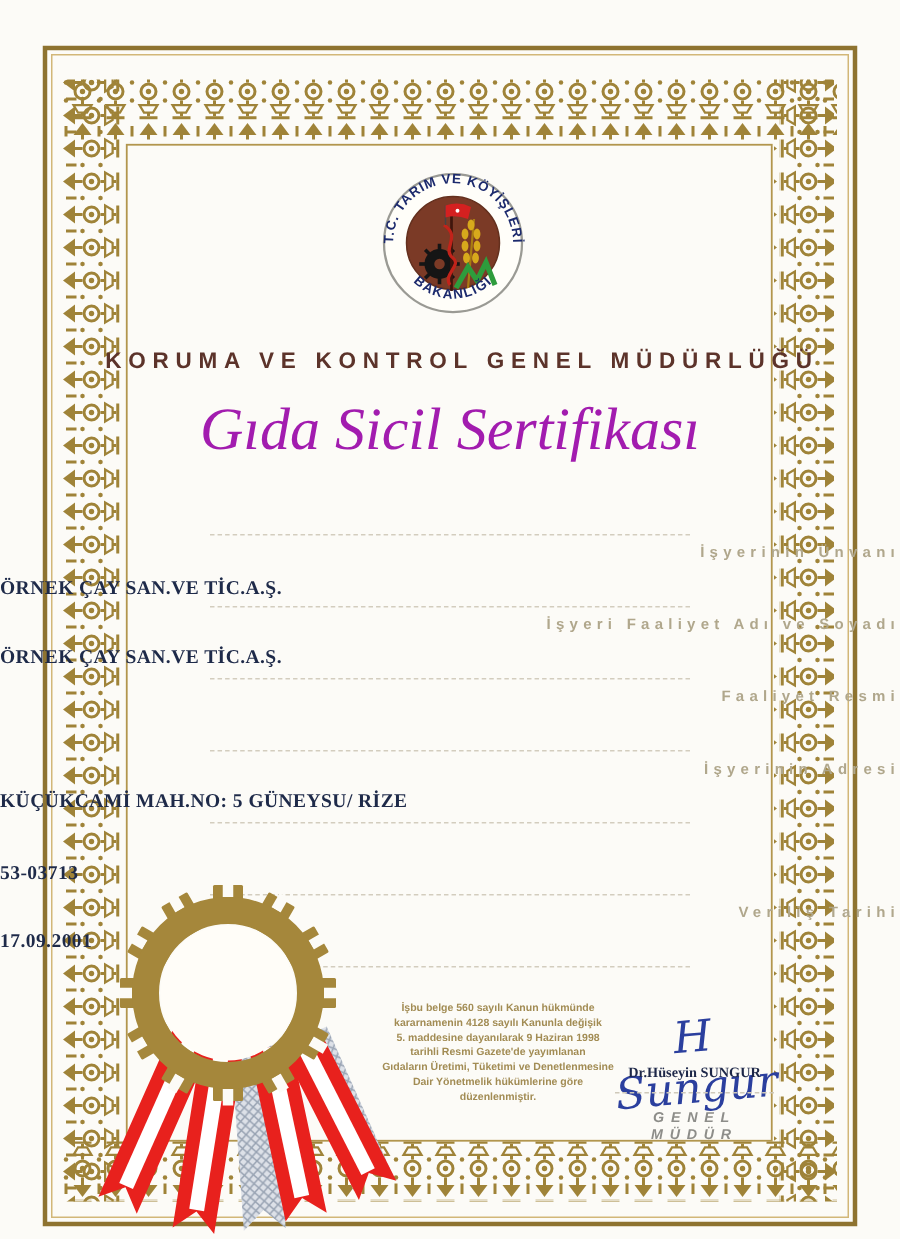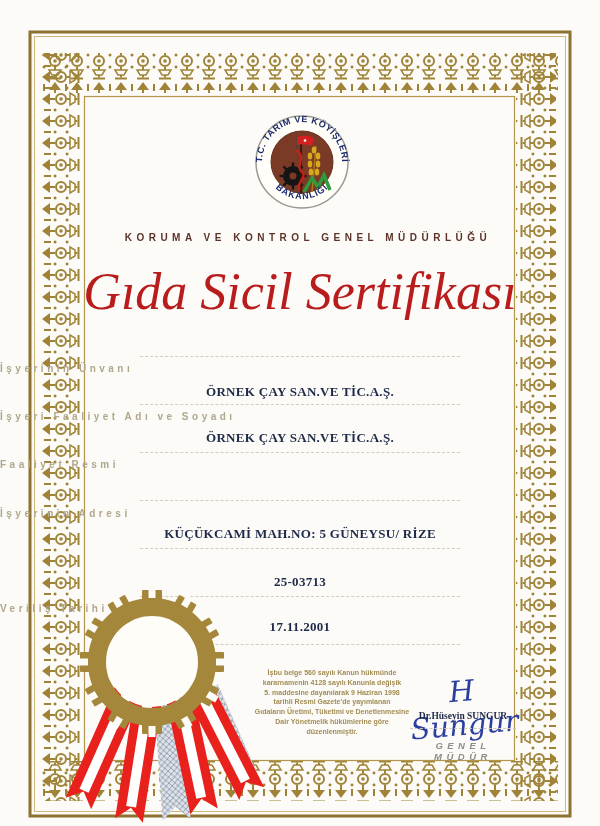--- a/index.html
+++ b/index.html
@@ -12,33 +12,33 @@
     background:
       repeating-linear-gradient(62deg,#ecle 0,transparent 0),
       repeating-linear-gradient(62deg,#ece8df 0 10px,transparent 10px 58px),
       repeating-linear-gradient(-62deg,#ece8df 0 10px,transparent 10px 58px);
     opacity:.45;pointer-events:none;
   }
   svg.layer{position:absolute;left:0;top:0;}
   .emblem{position:absolute;left:248px;top:108px;width:108px;height:108px;}
   .dept{
     position:absolute;left:0;right:0;top:232px;text-align:center;
-    font-size:10px;font-weight:bold;letter-spacing:4.5px;color:#5c332a;padding-left:16px;
+    font-size:15px;font-weight:bold;letter-spacing:4.5px;color:#5c332a;padding-left:16px;
   }
   .title{
     position:absolute;left:0;right:0;top:262px;text-align:center;
     font-family:"Liberation Serif",serif;font-style:italic;
-    font-size:52px;color:#b91c1c;
+    font-size:40px;color:#a21caf;
   }
   .field-label{
-    position:absolute;left:0;right:0;text-align:left;
+    position:absolute;left:0;right:0;text-align:right;
     font-size:10px;letter-spacing:3.5px;color:#b0a78c;font-weight:600;
   }
   .field-value{
-    position:absolute;left:0;right:0;text-align:center;
+    position:absolute;left:0;right:0;
     font-family:"Liberation Serif",serif;font-weight:bold;
     font-size:13px;letter-spacing:.3px;color:#1e2a49;
   }
   .sep{
     position:absolute;left:140px;width:320px;height:0;
     border-top:1px dashed #c9c2b1;opacity:.8;
   }
   .legal{
     position:absolute;left:238px;top:668px;width:188px;text-align:center;
     font-size:7px;line-height:9.8px;font-weight:bold;color:#a28c54;
@@ -171,24 +171,24 @@
   <div class="field-value" style="top:384px">ÖRNEK ÇAY SAN.VE TİC.A.Ş.</div>
 
   <div class="field-label" style="top:411px">İşyeri Faaliyet Adı ve Soyadı</div>
   <div class="field-value" style="top:430px">ÖRNEK ÇAY SAN.VE TİC.A.Ş.</div>
 
   <div class="field-label" style="top:459px">Faaliyet Resmi</div>
 
   <div class="field-label" style="top:508px">İşyerinin Adresi</div>
   <div class="field-value" style="top:526px">KÜÇÜKCAMİ MAH.NO: 5 GÜNEYSU/ RİZE</div>
 
-  <div class="field-value" style="top:574px">25-03713</div>
+  <div class="field-value" style="top:574px">53-03713</div>
 
   <div class="field-label" style="top:603px">Veriliş Tarihi</div>
-  <div class="field-value" style="top:619px">17.11.2001</div>
+  <div class="field-value" style="top:619px">17.09.2001</div>
 
   <div class="legal">
     <div>İşbu belge 560 sayılı Kanun hükmünde</div>
     <div>kararnamenin 4128 sayılı Kanunla değişik</div>
     <div>5. maddesine dayanılarak 9 Haziran 1998</div>
     <div>tarihli Resmi Gazete'de yayımlanan</div>
     <div>Gıdaların Üretimi, Tüketimi ve Denetlenmesine</div>
     <div>Dair Yönetmelik hükümlerine göre</div>
     <div>düzenlenmiştir.</div>
   </div>

